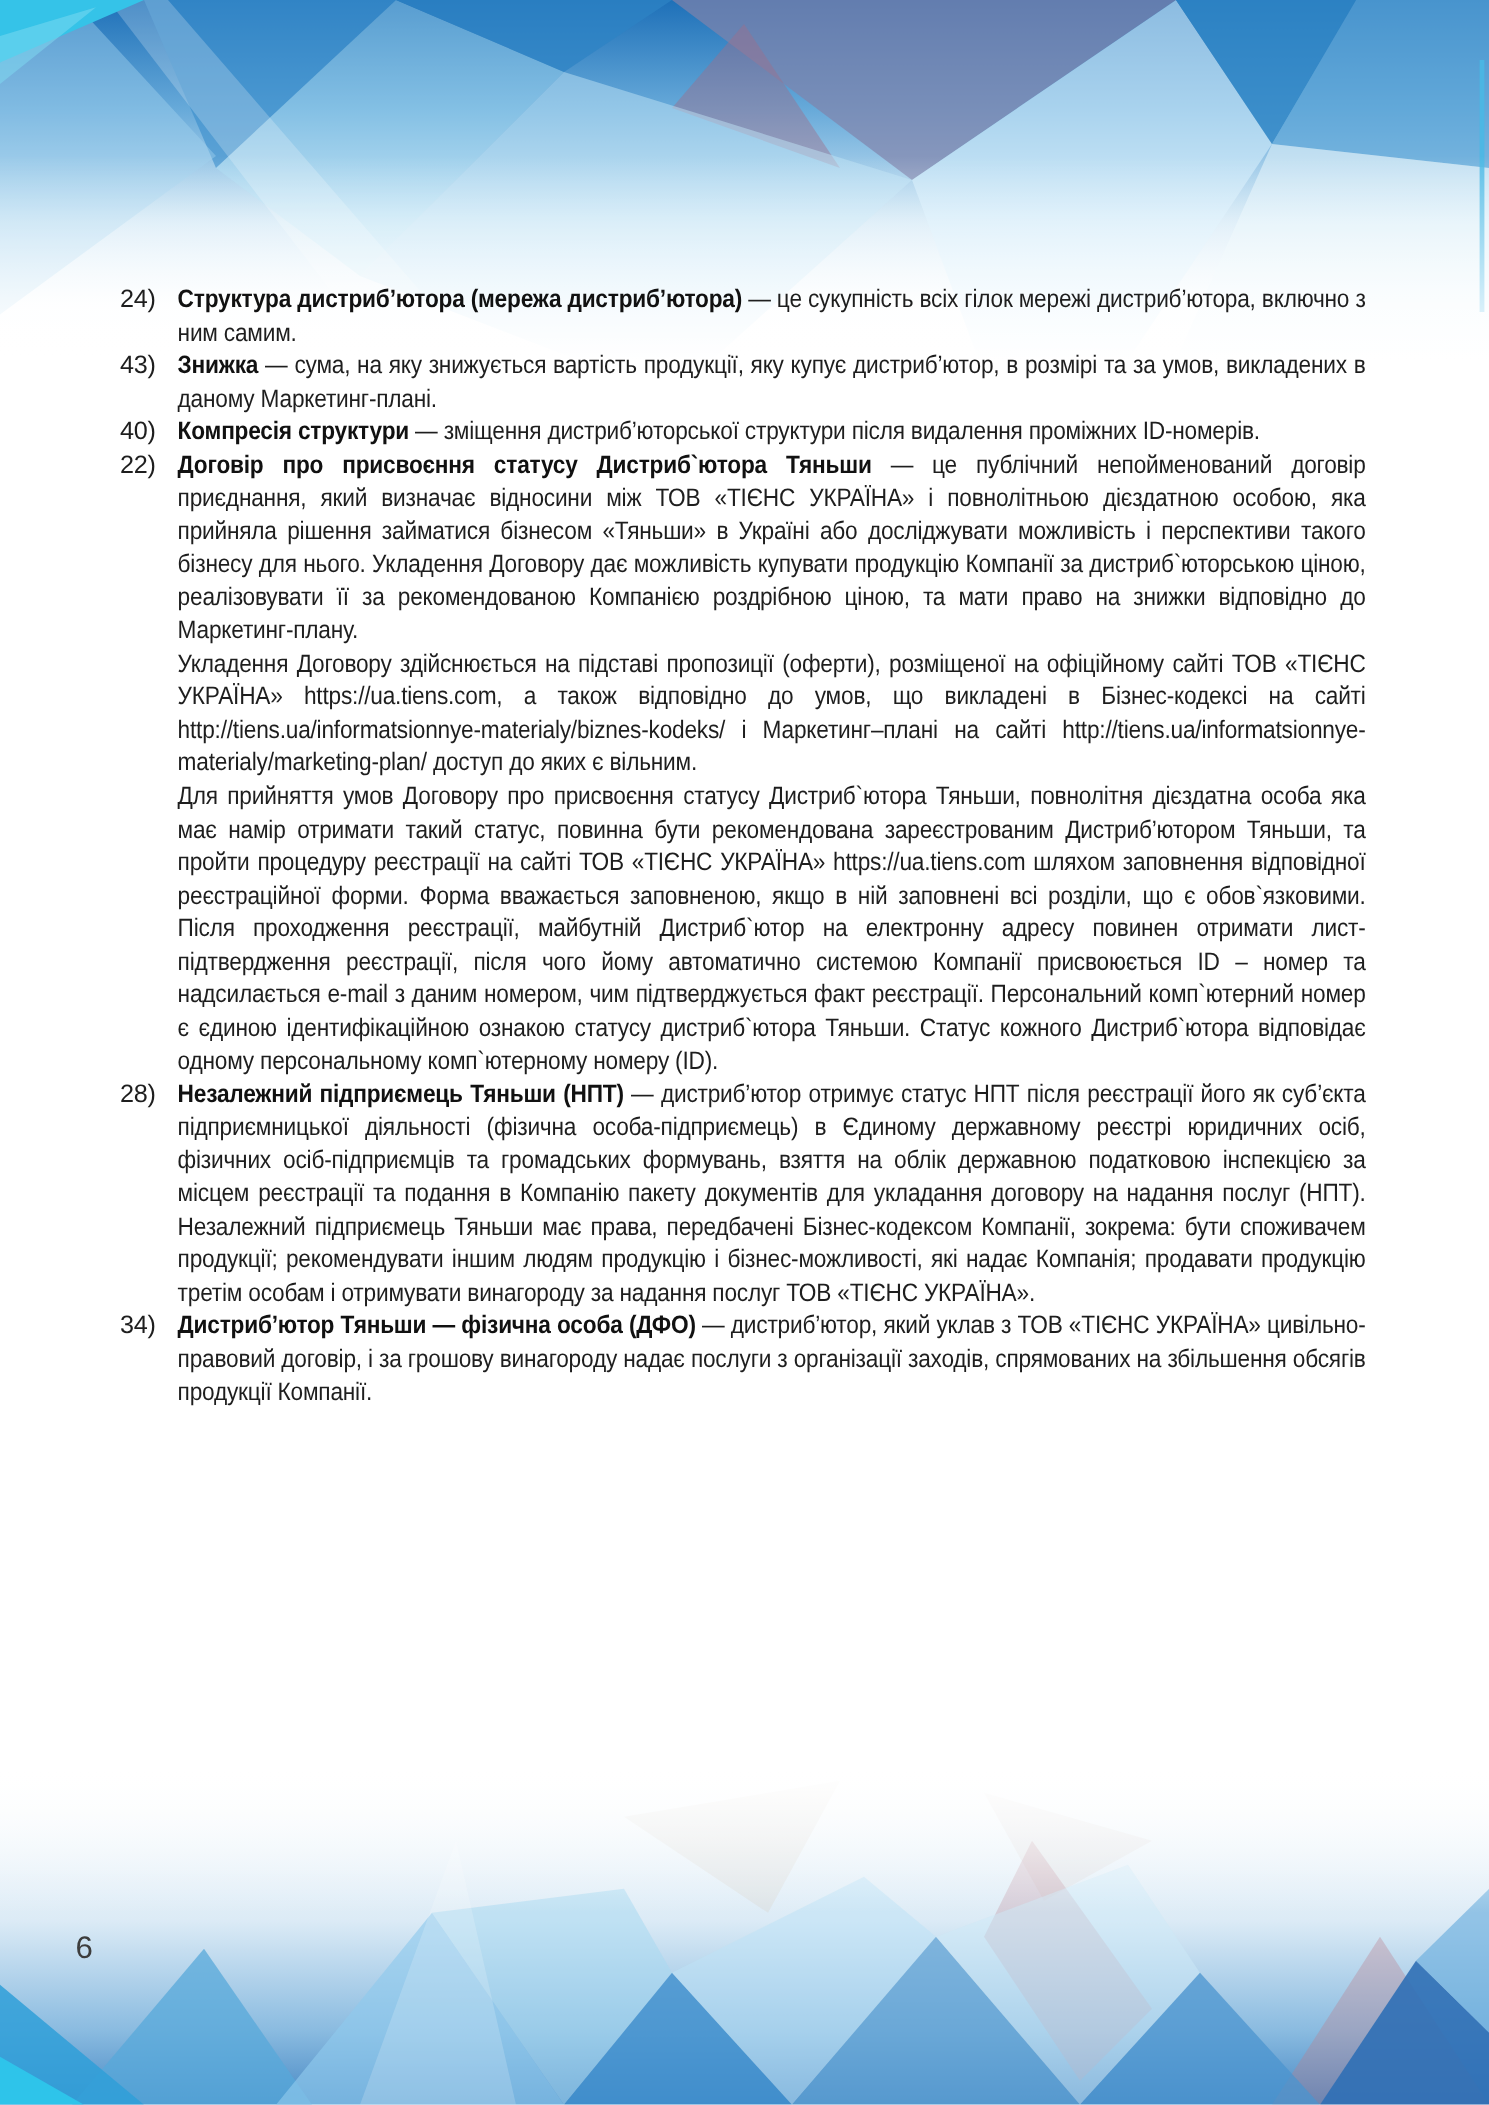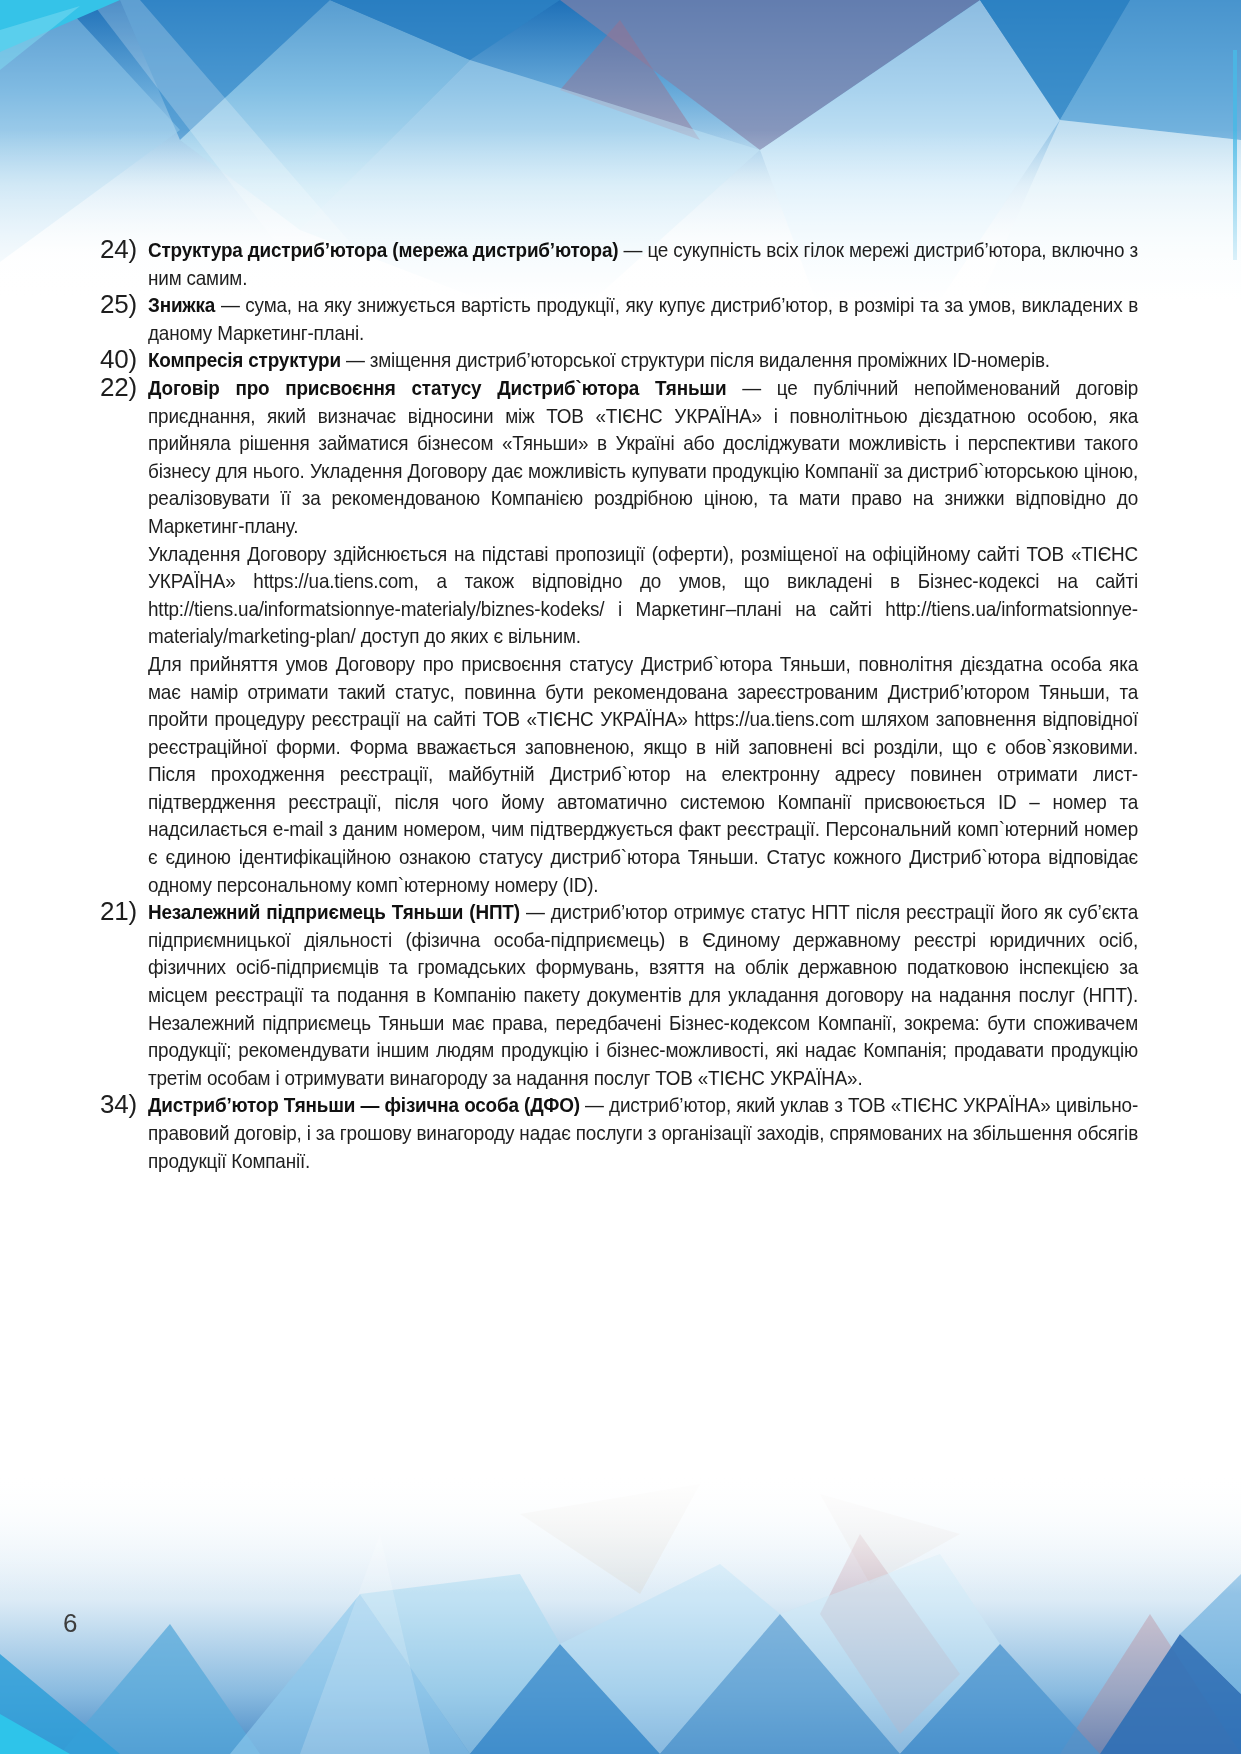--- a/index.html
+++ b/index.html
@@ -19,21 +19,21 @@
     position:absolute;
     top:236px;
     left:100px;
     width:1148px;
     z-index:2;
   }
   .item{display:flex;align-items:flex-start;}
   .num{
     flex:0 0 48px;
     width:48px;
-    font-size:26px;
+    font-size:21px;
     line-height:27.6px;
     letter-spacing:-0.2px;
     color:#1e1e1e;
   }
   .body-col{
     width:1102px;
     transform:scaleX(0.9);
     transform-origin:0 0;
   }
   .body-col p{
@@ -130,21 +130,21 @@
   <div class="content">
 
     <div class="item">
       <div class="num">24)</div>
       <div class="body-col">
         <p><b>Структура дистриб’ютора (мережа дистриб’ютора)</b><span> — це сукупність всіх гілок мережі дистриб’ютора, включно з ним самим.</span></p>
       </div>
     </div>
 
     <div class="item">
-      <div class="num">25)</div>
+      <div class="num">43)</div>
       <div class="body-col">
         <p><b>Знижка</b><span> — сума, на яку знижується вартість продукції, яку купує дистриб’ютор, в розмірі та за умов, викладених в даному Маркетинг-плані.</span></p>
       </div>
     </div>
 
     <div class="item">
       <div class="num">40)</div>
       <div class="body-col">
         <p><b>Компресія структури</b><span> — зміщення дистриб’юторської структури після видалення проміжних ID-номерів.</span></p>
       </div>
@@ -153,21 +153,21 @@
     <div class="item">
       <div class="num">22)</div>
       <div class="body-col">
         <p><b>Договір про присвоєння статусу Дистриб`ютора Тяньши</b><span> — це публічний непойменований договір приєднання, який визначає відносини між ТОВ «ТІЄНС УКРАЇНА» і повнолітньою дієздатною особою, яка прийняла рішення займатися бізнесом «Тяньши» в Україні або досліджувати можливість і перспективи такого бізнесу для нього. Укладення Договору дає можливість купувати продукцію Компанії за дистриб`юторською ціною, реалізовувати її за рекомендованою Компанією роздрібною ціною, та мати право на знижки відповідно до Маркетинг-плану.</span></p>
         <p>Укладення Договору здійснюється на підставі пропозиції (оферти), розміщеної на офіційному сайті ТОВ «ТІЄНС УКРАЇНА» https://ua.tiens.com, а також відповідно до умов, що викладені в Бізнес-кодексі на сайті http://tiens.ua/informatsionnye-materialy/biznes-kodeks/ і Маркетинг–плані на сайті http://tiens.ua/informatsionnye-materialy/marketing-plan/ доступ до яких є вільним.</p>
         <p>Для прийняття умов Договору про присвоєння статусу Дистриб`ютора Тяньши, повнолітня дієздатна особа яка має намір отримати такий статус, повинна бути рекомендована зареєстрованим Дистриб’ютором Тяньши, та пройти процедуру реєстрації на сайті ТОВ «ТІЄНС УКРАЇНА» https://ua.tiens.com шляхом заповнення відповідної реєстраційної форми. Форма вважається заповненою, якщо в ній заповнені всі розділи, що є обов`язковими. Після проходження реєстрації, майбутній Дистриб`ютор на електронну адресу повинен отримати лист-підтвердження реєстрації, після чого йому автоматично системою Компанії присвоюється ID – номер та надсилається e-mail з даним номером, чим підтверджується факт реєстрації. Персональний комп`ютерний номер є єдиною ідентифікаційною ознакою статусу дистриб`ютора Тяньши. Статус кожного Дистриб`ютора відповідає одному персональному комп`ютерному номеру (ID).</p>
       </div>
     </div>
 
     <div class="item">
-      <div class="num">21)</div>
+      <div class="num">28)</div>
       <div class="body-col">
         <p><b>Незалежний підприємець Тяньши (НПТ)</b><span> — дистриб’ютор отримує статус НПТ після реєстрації його як суб’єкта підприємницької діяльності (фізична особа-підприємець) в Єдиному державному реєстрі юридичних осіб, фізичних осіб-підприємців та громадських формувань, взяття на облік державною податковою інспекцією за місцем реєстрації та подання в Компанію пакету документів для укладання договору на надання послуг (НПТ). Незалежний підприємець Тяньши має права, передбачені Бізнес-кодексом Компанії, зокрема: бути споживачем продукції; рекомендувати іншим людям продукцію і бізнес-можливості, які надає Компанія; продавати продукцію третім особам і отримувати винагороду за надання послуг ТОВ «ТІЄНС УКРАЇНА».</span></p>
       </div>
     </div>
 
     <div class="item">
       <div class="num">34)</div>
       <div class="body-col">
         <p><b>Дистриб’ютор Тяньши — фізична особа (ДФО)</b><span> — дистриб’ютор, який уклав з ТОВ «ТІЄНС УКРАЇНА» цивільно-правовий договір, і за грошову винагороду надає послуги з організації заходів, спрямованих на збільшення обсягів продукції Компанії.</span></p>
       </div>

